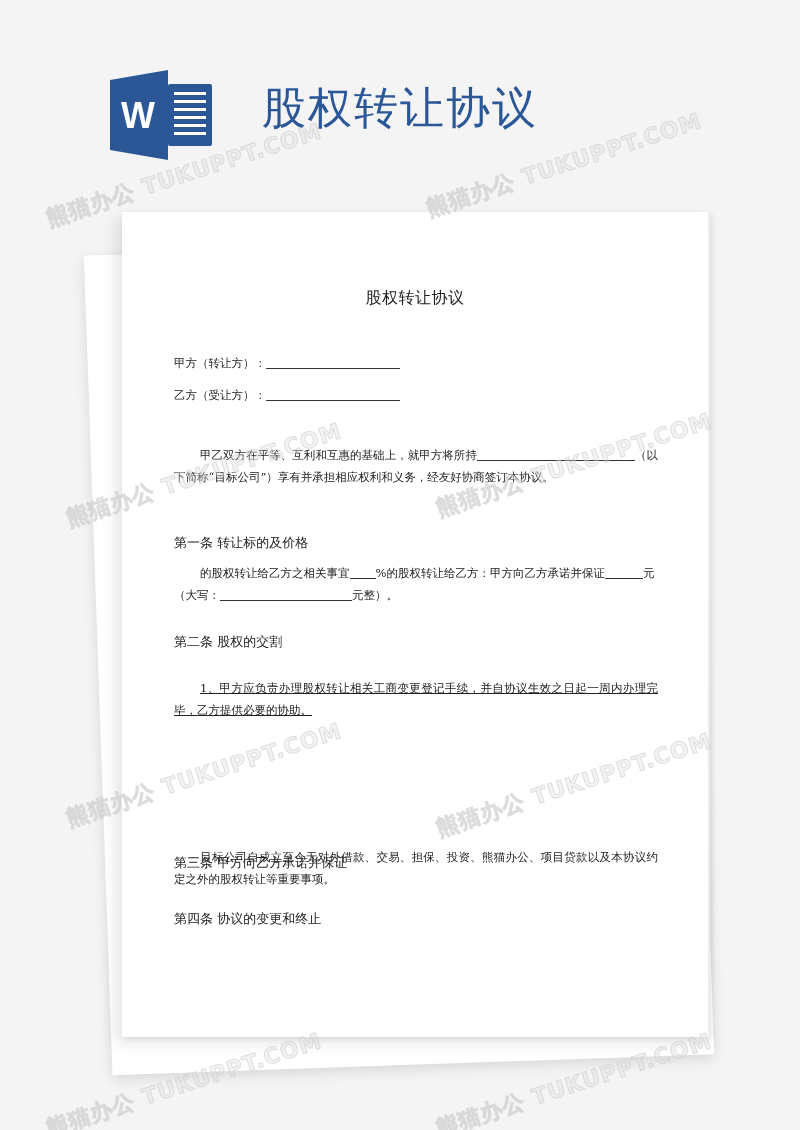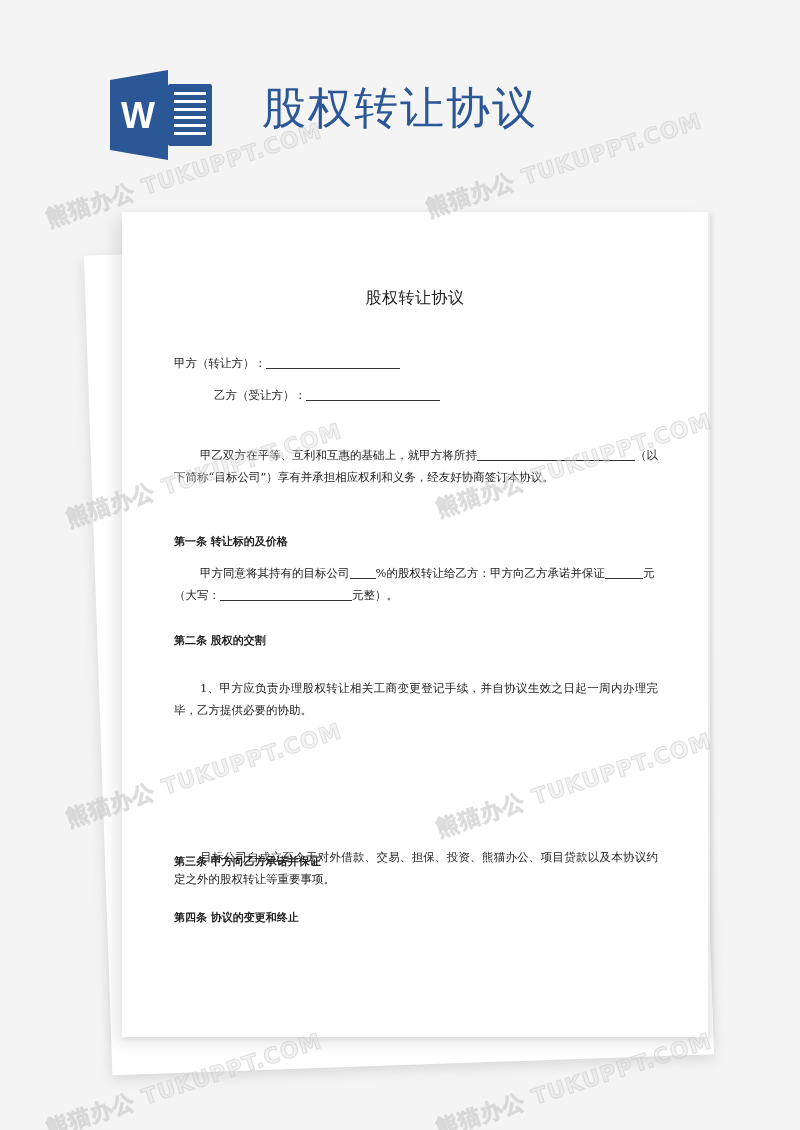--- a/index.html
+++ b/index.html
@@ -98,22 +98,22 @@
       width: 484px;
       font-size: 11.5px;
       line-height: 22px;
       text-align: justify;
     }
     .para .indent { display: inline-block; width: 26px; }
     .section-heading {
       position: absolute;
       left: 52px;
       font-family: "DejaVu Sans", "Liberation Sans", sans-serif;
-      font-weight: bold;
-      font-size: 11px;
+      font-weight: normal;
+      font-size: 13px;
       white-space: nowrap;
     }
   </style>
 </head>
 <body>
 
 <svg class="word-icon" viewBox="0 0 104 90">
   <rect x="58" y="14" width="44" height="62" rx="2" fill="#2b5797"></rect>
   <g fill="#ffffff">
     <rect x="64" y="22" width="32" height="3"></rect>
@@ -128,35 +128,35 @@
 </svg>
 <div class="banner-title">股权转让协议</div>
 
 <div class="paper-back"></div>
 <div class="paper-front">
   <div class="doc-title">股权转让协议</div>
 
   <div class="field-row" style="top:143px;text-align:center;">
     <span>甲方（转让方）：</span><span class="blank" style="width:134px;"></span>
   </div>
-  <div class="field-row" style="top:175px;margin-left:40px;">
+  <div class="field-row" style="top:175px;">
     <span>乙方（受让方）：</span><span class="blank" style="width:134px;"></span>
   </div>
 
   <div class="para" style="top:232px;">
     <span class="indent"></span><span>甲乙双方在平等、互利和互惠的基础上，就甲方将所持</span><span class="blank" style="width:158px;"></span><span>（以</span><span>下简称“目标公司”）享有并承担相应权利和义务，经友好协商签订本协议。</span>
   </div>
 
   <div class="section-heading" style="top:322px;">第一条  转让标的及价格</div>
   <div class="para" style="top:350px;">
-    <span class="indent"></span><span>甲方同意将其持有的目标公司</span><span class="blank" style="width:26px;"></span><span>%的股权转让给乙方：甲方向乙方承诺并保证</span><span class="blank" style="width:38px;"></span><span>元</span><br><span>（大写：</span><span class="blank" style="width:132px;"></span><span>元整）。</span>
+    <span class="indent"></span><span>的股权转让给乙方之相关事宜</span><span class="blank" style="width:26px;"></span><span>%的股权转让给乙方：甲方向乙方承诺并保证</span><span class="blank" style="width:38px;"></span><span>元</span><br><span>（大写：</span><span class="blank" style="width:132px;"></span><span>元整）。</span>
   </div>
 
   <div class="section-heading" style="top:421px;">第二条  股权的交割</div>
-  <div class="para" style="top:465px;">
+  <div class="para" style="top:465px;text-decoration:underline;">
     <span class="indent"></span><span>1、甲方应负责办理股权转让相关工商变更登记手续，并自协议生效之日起一周内办理完毕，乙方提供必要的协助。</span>
   </div>
 
   <div class="section-heading" style="top:606px;margin-top:36px;">第三条  甲方向乙方承诺并保证</div>
   <div class="para" style="top:634px;">
     <span class="indent"></span><span>目标公司自成立至今无对外借款、交易、担保、投资、熊猫办公、项目贷款以及本协议约定之外的股权转让等重要事项。</span>
   </div>
 
   <div class="section-heading" style="top:698px;">第四条  协议的变更和终止</div>
 </div>

